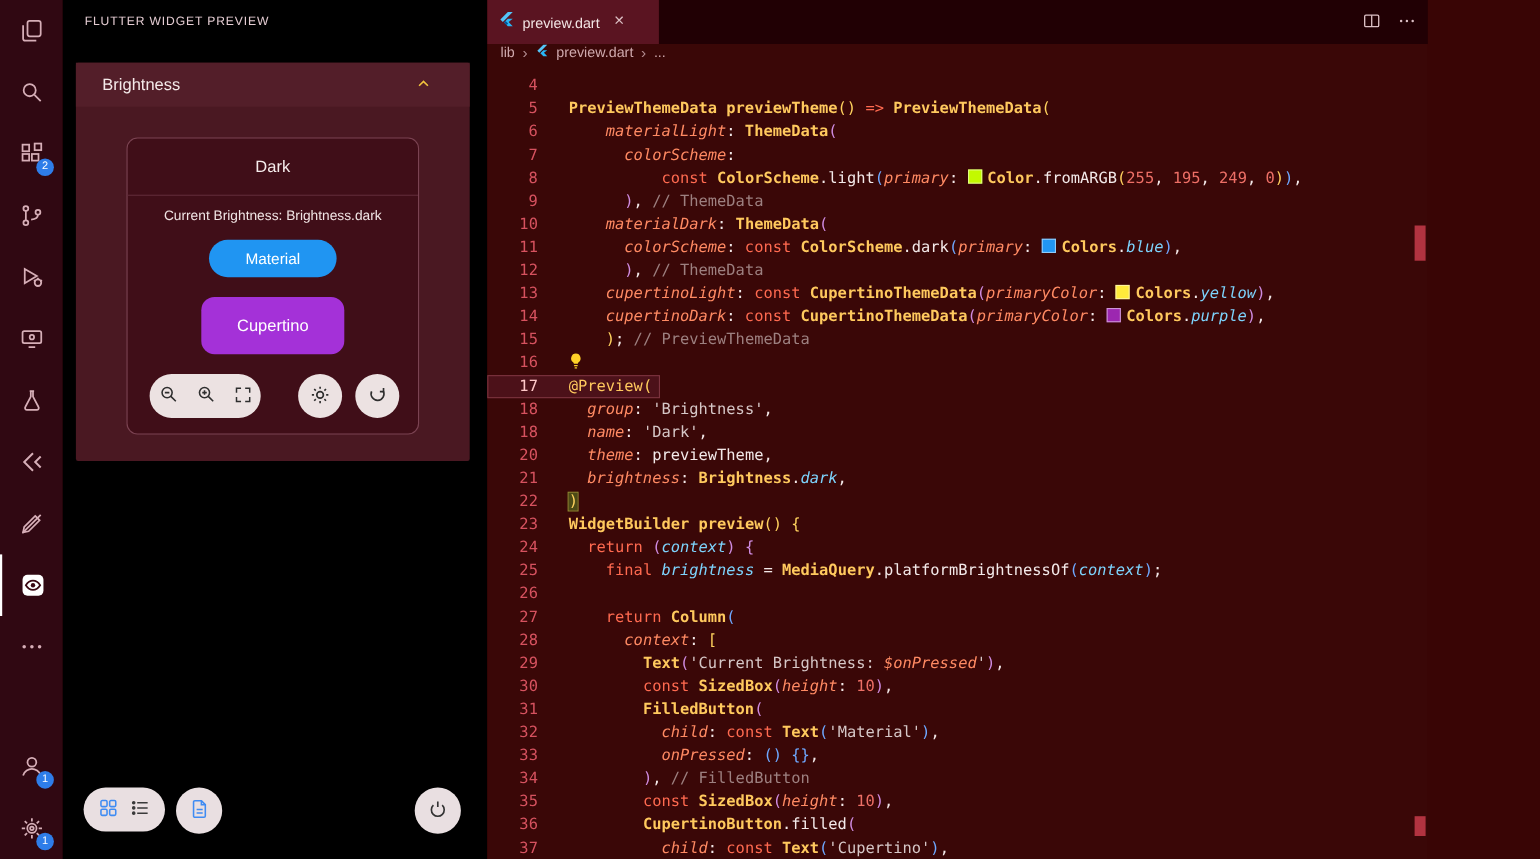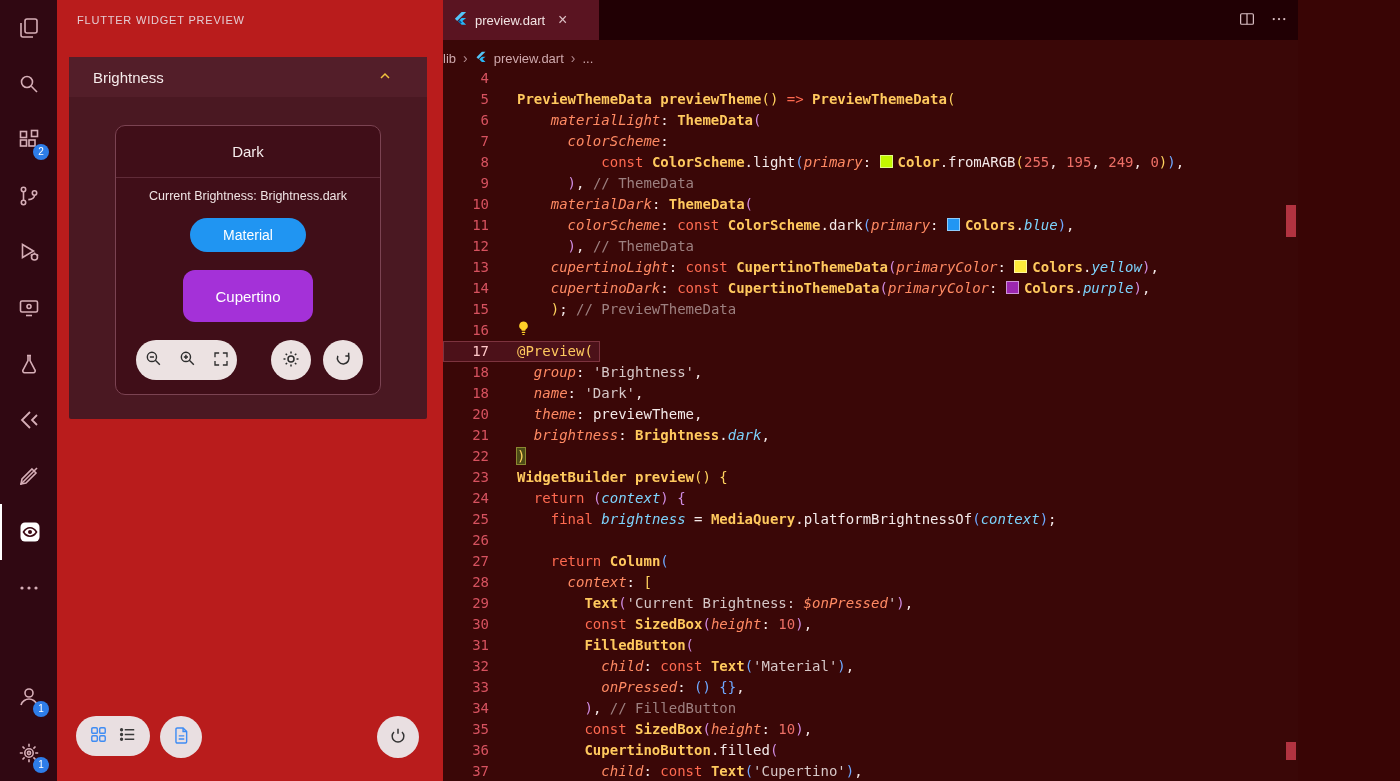--- a/index.html
+++ b/index.html
@@ -8,21 +8,21 @@
 
   
   .activity-bar{position:absolute;left:0;top:0;width:57px;height:781px;background:#300812;display:flex;flex-direction:column;justify-content:space-between;}
   .ab-group{display:flex;flex-direction:column;}
   .ab-item{position:relative;width:57px;height:56px;display:flex;align-items:center;justify-content:center;background:none;border:none;color:#d6aeb7;cursor:pointer;padding:0;}
   .ab-item.active{color:#ffffff;border-left:2px solid #ffffff;}
   .ab-item svg{display:block;}
   .badge{position:absolute;right:8px;bottom:8px;min-width:16px;height:16px;border-radius:8px;background:#2e7de9;color:#fff;font-size:10px;line-height:16px;text-align:center;padding:0 3px;font-family:"Liberation Sans",sans-serif;}
 
   
-  .sidebar{position:absolute;left:57px;top:0;width:386px;height:781px;background:#b91c1c;}
+  .sidebar{position:absolute;left:57px;top:0;width:386px;height:781px;background:#000000;}
   .sidebar-title{padding:14px 0 0 20px;font-size:11px;letter-spacing:.8px;color:#e4ccd2;font-weight:500;}
   .panel{position:absolute;left:12px;top:57px;width:358px;height:362px;background:#4a1822;border-radius:2px;}
   .panel-header{height:40px;background:#531e29;display:flex;align-items:center;justify-content:space-between;padding:0 34px 0 24px;border:none;width:100%;}
   .panel-header .ph-label{font-size:15px;color:#f5eaea;}
   .card{position:absolute;left:46px;top:68px;width:266px;height:270px;background:#400e18;border:1px solid #7b4352;border-radius:10px;padding-top:14px;}
   .card-title{text-align:center;font-size:15px;color:#f6ecec;height:24px;line-height:24px;}
   .card-divider{height:1px;background:#602b38;margin-top:13px;}
   .card-status{margin-top:10px;text-align:center;font-size:12.5px;color:#f0e4e4;height:16px;line-height:16px;}
   .btn-material{display:block;margin:14px auto 0;width:116px;height:34px;border-radius:17px;background:#2095f2;color:#fff;font-size:14px;border:none;cursor:pointer;font-family:"Liberation Sans",sans-serif;}
   .btn-cupertino{display:block;margin:18px auto 0;width:130px;height:52px;border-radius:12px;background:#a431d8;color:#fff;font-size:15px;border:none;cursor:pointer;font-family:"Liberation Sans",sans-serif;text-align:center;}
@@ -40,21 +40,21 @@
   .sf-circle.restart{left:320px;color:#333;}
 
   
   .editor{position:absolute;left:443px;top:0;width:855px;height:781px;background:#3a0707;}
   .tabbar{position:absolute;left:0;top:0;width:100%;height:40px;background:#210004;display:flex;align-items:stretch;}
   .tab{width:156px;background:#5a1421;display:flex;align-items:center;gap:7px;padding:0 10px;cursor:pointer;}
   .tab-label{font-size:13px;color:#f2e4e4;}
   .tab-close{margin-left:6px;color:#dcc0c5;font-size:16px;line-height:16px;cursor:pointer;}
   .tabbar-actions{position:absolute;right:10px;top:0;height:40px;display:flex;align-items:center;gap:14px;color:#dcc0c5;}
   .icon-btn{background:none;border:none;padding:0;color:#dcc0c5;display:flex;align-items:center;cursor:pointer;}
-  .breadcrumbs{position:absolute;left:0;top:40px;width:100%;height:26px;display:flex;align-items:flex-end;gap:7px;font-size:13px;color:#cfa9ad;}
+  .breadcrumbs{position:absolute;left:12px;top:40px;width:100%;height:26px;display:flex;align-items:flex-start;gap:7px;font-size:13px;color:#cfa9ad;}
   .crumb{cursor:pointer;}
   .crumb-sep{color:#b18a8f;font-size:14px;}
 
   .cur-line-box{position:absolute;left:0;top:341px;width:157px;height:21px;background:#4c1119;border:1px solid #7c333e;}
   .code{position:absolute;left:0;top:68px;width:943px;height:713px;overflow:hidden;}
   .code-row{display:flex;height:21px;line-height:21px;font-family:"DejaVu Sans Mono",monospace;font-size:14px;white-space:pre;position:relative;}
   .ln{flex:0 0 46px;width:46px;text-align:right;color:#d6525f;}
   .code-row.active .ln{color:#ffc9c9;}
   .lc{margin-left:28px;color:#f3e9e9;}
 

